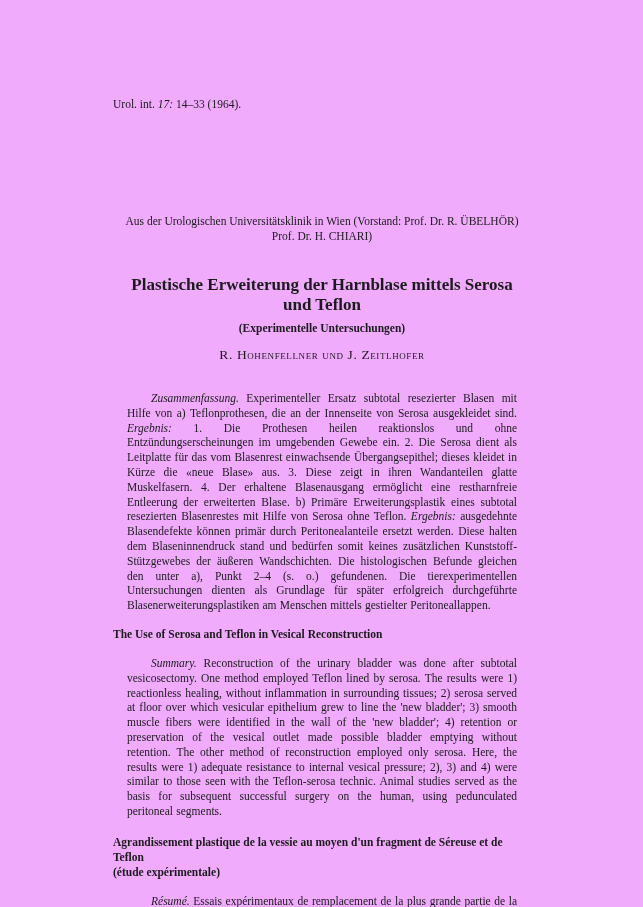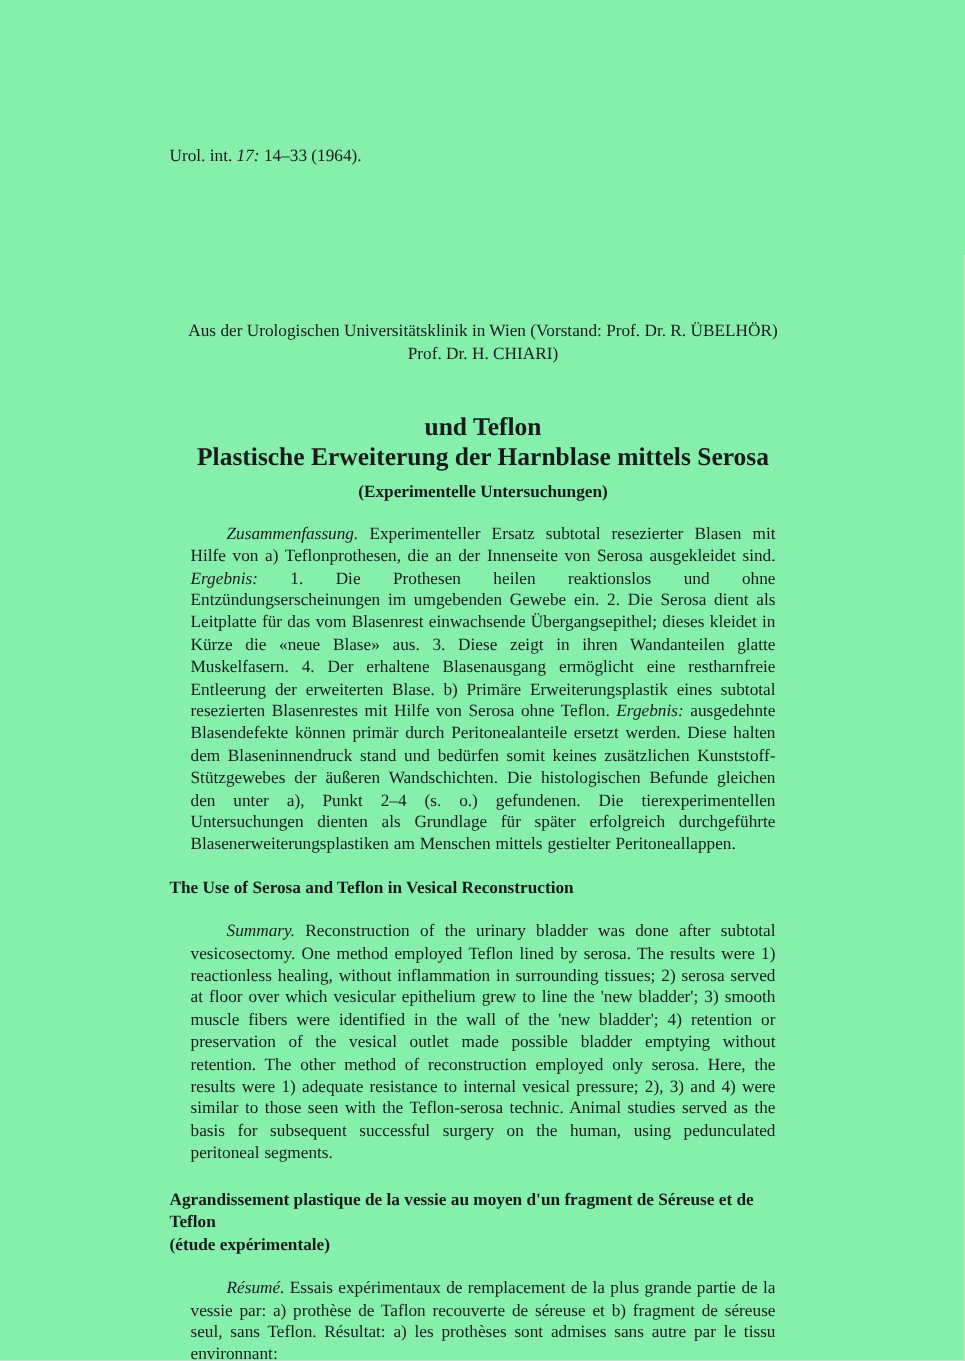--- a/index.html
+++ b/index.html
@@ -5,21 +5,21 @@
   html, body {
     margin: 0;
     padding: 0;
     background: #e8e8e8;
   }
   .page {
     position: relative;
     width: 643px;
     height: 907px;
     margin: 0 auto;
-    background: #86efac;
+    background: #f0abfc;
     color: #1b1b1b;
     font-family: "Liberation Serif", "DejaVu Serif", serif;
     overflow: hidden;
     box-sizing: border-box;
   }
   .content {
     padding: 97px 112px 0 113px; 
   }
   .journal-ref {
     font-size: 11.5px;
@@ -83,26 +83,27 @@
   <div class="content">
 
     <p class="journal-ref"><span class="">Urol. int. </span><span class="italic">17:</span><span class=""> 14–33 (1964).</span></p>
 
     <p class="affiliation">
         <span class="line">Aus der Urologischen Universitätsklinik in Wien (Vorstand: Prof. Dr. R. ÜBELHÖR)</span>
         <span class="line">Prof. Dr. H. CHIARI)</span>
       </p>
 
     <h1 class="title">
+        <span class="line">Plastische Erweiterung der Harnblase mittels Serosa</span>
         <span class="line">und Teflon</span>
-        <span class="line">Plastische Erweiterung der Harnblase mittels Serosa</span>
       </h1>
 
     <h2 class="subtitle">(Experimentelle Untersuchungen)</h2>
 
+    <p class="authors">R. Hohenfellner und J. Zeitlhofer</p>
 
     <p class="abstract abstract-de"><span class="italic">Zusammenfassung.</span><span class=""> Experimenteller Ersatz subtotal resezierter Blasen mit Hilfe von a) Teflonprothesen, die an der Innenseite von Serosa ausgekleidet sind. </span><span class="italic">Ergebnis:</span><span class=""> 1. Die Prothesen heilen reaktionslos und ohne Entzündungserscheinungen im umgebenden Gewebe ein. 2. Die Serosa dient als Leitplatte für das vom Blasenrest einwachsende Übergangsepithel; dieses kleidet in Kürze die «neue Blase» aus. 3. Diese zeigt in ihren Wandanteilen glatte Muskelfasern. 4. Der erhaltene Blasenausgang ermöglicht eine restharnfreie Entleerung der erweiterten Blase. b) Primäre Erweiterungsplastik eines subtotal resezierten Blasenrestes mit Hilfe von Serosa ohne Teflon. </span><span class="italic">Ergebnis:</span><span class=""> ausgedehnte Blasendefekte können primär durch Peritonealanteile ersetzt werden. Diese halten dem Blaseninnendruck stand und bedürfen somit keines zusätzlichen Kunststoff-Stützgewebes der äußeren Wandschichten. Die histologischen Befunde gleichen den unter a), Punkt 2–4 (s. o.) gefundenen. Die tierexperimentellen Untersuchungen dienten als Grundlage für später erfolgreich durchgeführte Blasenerweiterungsplastiken am Menschen mittels gestielter Peritoneallappen.</span></p>
 
     <h3 class="section-heading">The Use of Serosa and Teflon in Vesical Reconstruction</h3>
 
     <p class="abstract abstract-en"><span class="italic">Summary.</span><span class=""> Reconstruction of the urinary bladder was done after subtotal vesicosectomy. One method employed Teflon lined by serosa. The results were 1) reactionless healing, without inflammation in surrounding tissues; 2) serosa served at floor over which vesicular epithelium grew to line the 'new bladder'; 3) smooth muscle fibers were identified in the wall of the 'new bladder'; 4) retention or preservation of the vesical outlet made possible bladder emptying without retention. The other method of reconstruction employed only serosa. Here, the results were 1) adequate resistance to internal vesical pressure; 2), 3) and 4) were similar to those seen with the Teflon-serosa technic. Animal studies served as the basis for subsequent successful surgery on the human, using pedunculated peritoneal segments.</span></p>
 
     <h3 class="section-heading heading-fr">
         <span class="line">Agrandissement plastique de la vessie au moyen d'un fragment de Séreuse et de Teflon</span>
         <span class="line">(étude expérimentale)</span>

